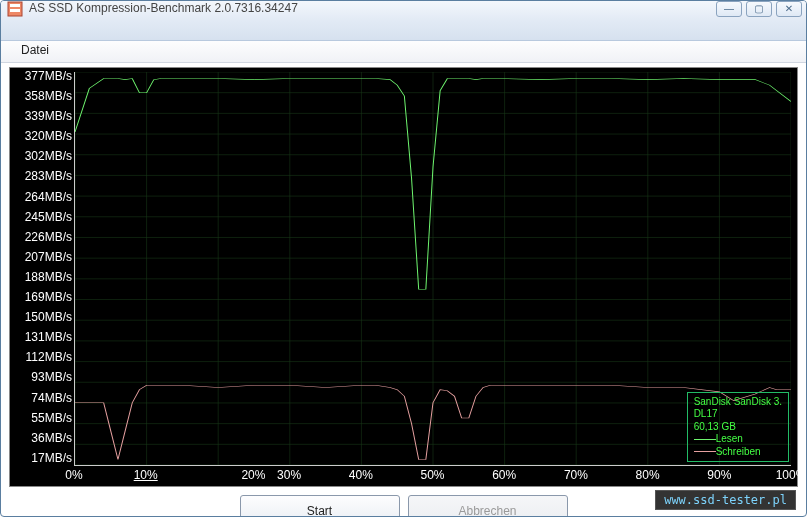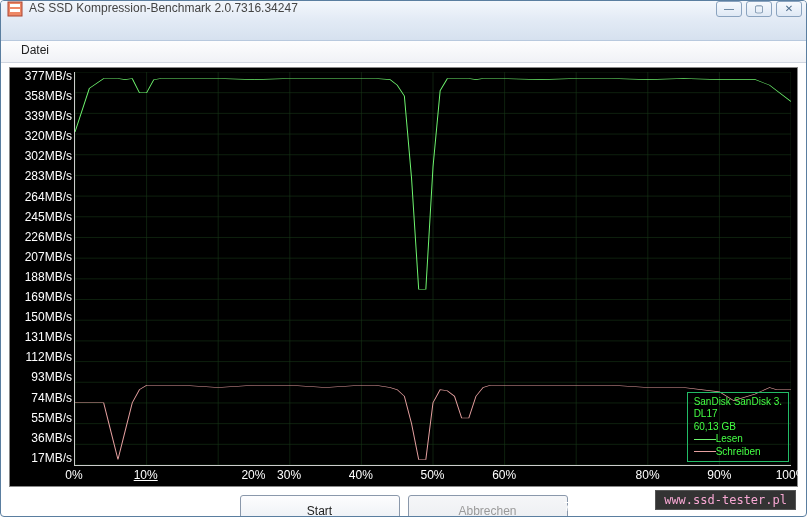--- a/index.html
+++ b/index.html
@@ -75,21 +75,21 @@
     display:flex; justify-content:center; gap:8px; margin-top:8px;
   }
   .btn {
     width:160px; height:32px; border:1px solid #8a98ab; border-radius:3px;
     background:linear-gradient(to bottom,#fdfdfe,#e9edf3);
     font-size:12px; color:#222;
   }
   .btn.disabled { color:#9a9a9a; background:linear-gradient(to bottom,#f5f6f8,#ebedf1); }
   .watermark {
     position:absolute; right:10px; bottom:6px;
-    background:#333; color:#f9a8d4; font-family:monospace; font-size:12px;
+    background:#333; color:#7dd3fc; font-family:monospace; font-size:12px;
     padding:2px 8px; border:1px solid #555;
   }
   svg.plot-svg { width:100%; height:100%; display:block; }
   .series-read { stroke:#6ef46e; stroke-width:1.4; fill:none; }
   .series-write { stroke:#e6a0a0; stroke-width:1.4; fill:none; }
 </style>
 </head>
 <body>
 
 <div class="titlebar">
@@ -181,21 +181,21 @@
     </svg>
   </div>
   <div class="x-axis-labels" id="x-labels">
       <span style="left: 0%;">0%</span>
       <span style="left: 10%; text-decoration: underline;">10%</span>
       <span style="left: 20%; margin-left: 36px;">20%</span>
       <span style="left: 30%;">30%</span>
       <span style="left: 40%;">40%</span>
       <span style="left: 50%;">50%</span>
       <span style="left: 60%; text-align: right;">60%</span>
-      <span style="left: 70%; margin-top: 32px;">70%</span>
+      <span style="left: 70%;">70%</span>
       <span style="left: 80%;">80%</span>
       <span style="left: 90%;">90%</span>
       <span style="left: 100%;">100%</span>
     </div>
   <div class="legend">
     <div>SanDisk SanDisk 3.</div>
     <div>DL17</div>
     <div>60,13 GB</div>
     <div class="row">
       <span class="legend-line" style="border-color:#6ef46e"></span>

